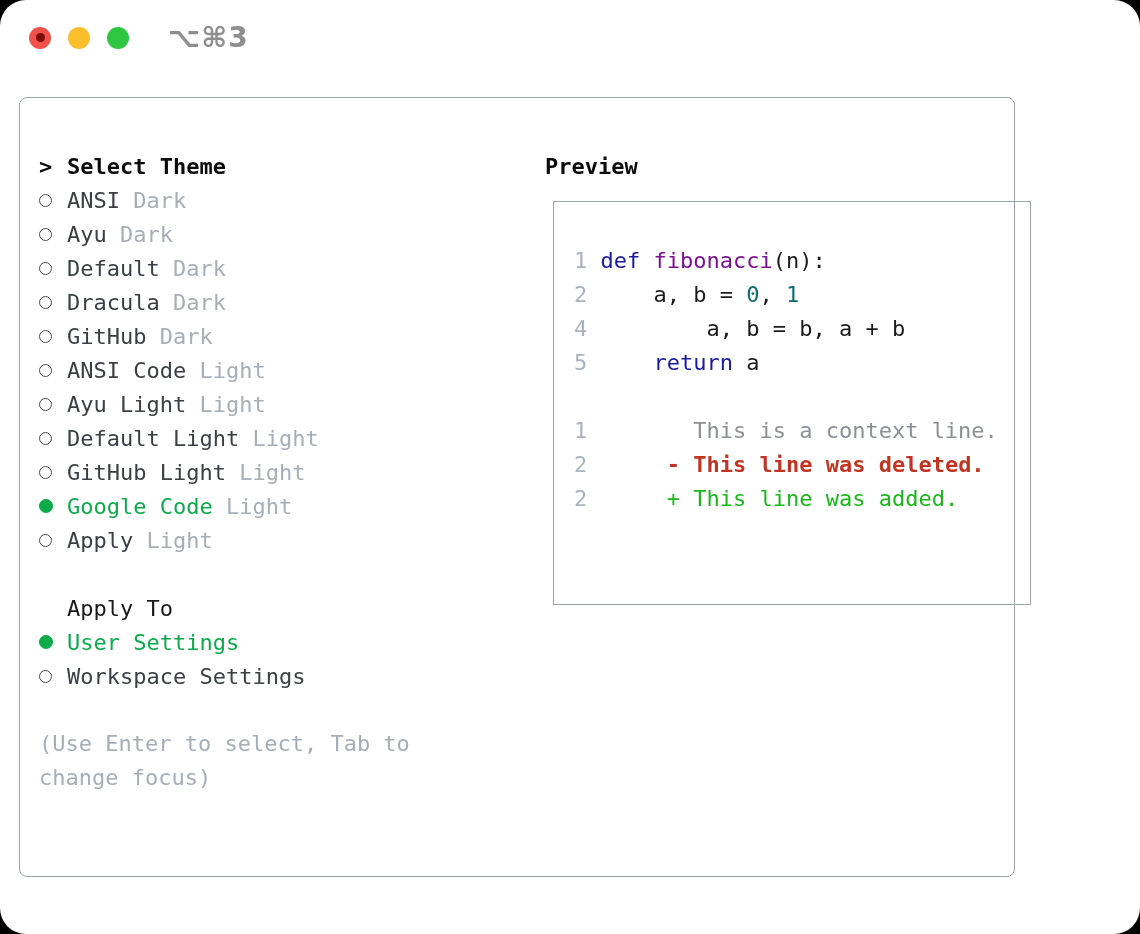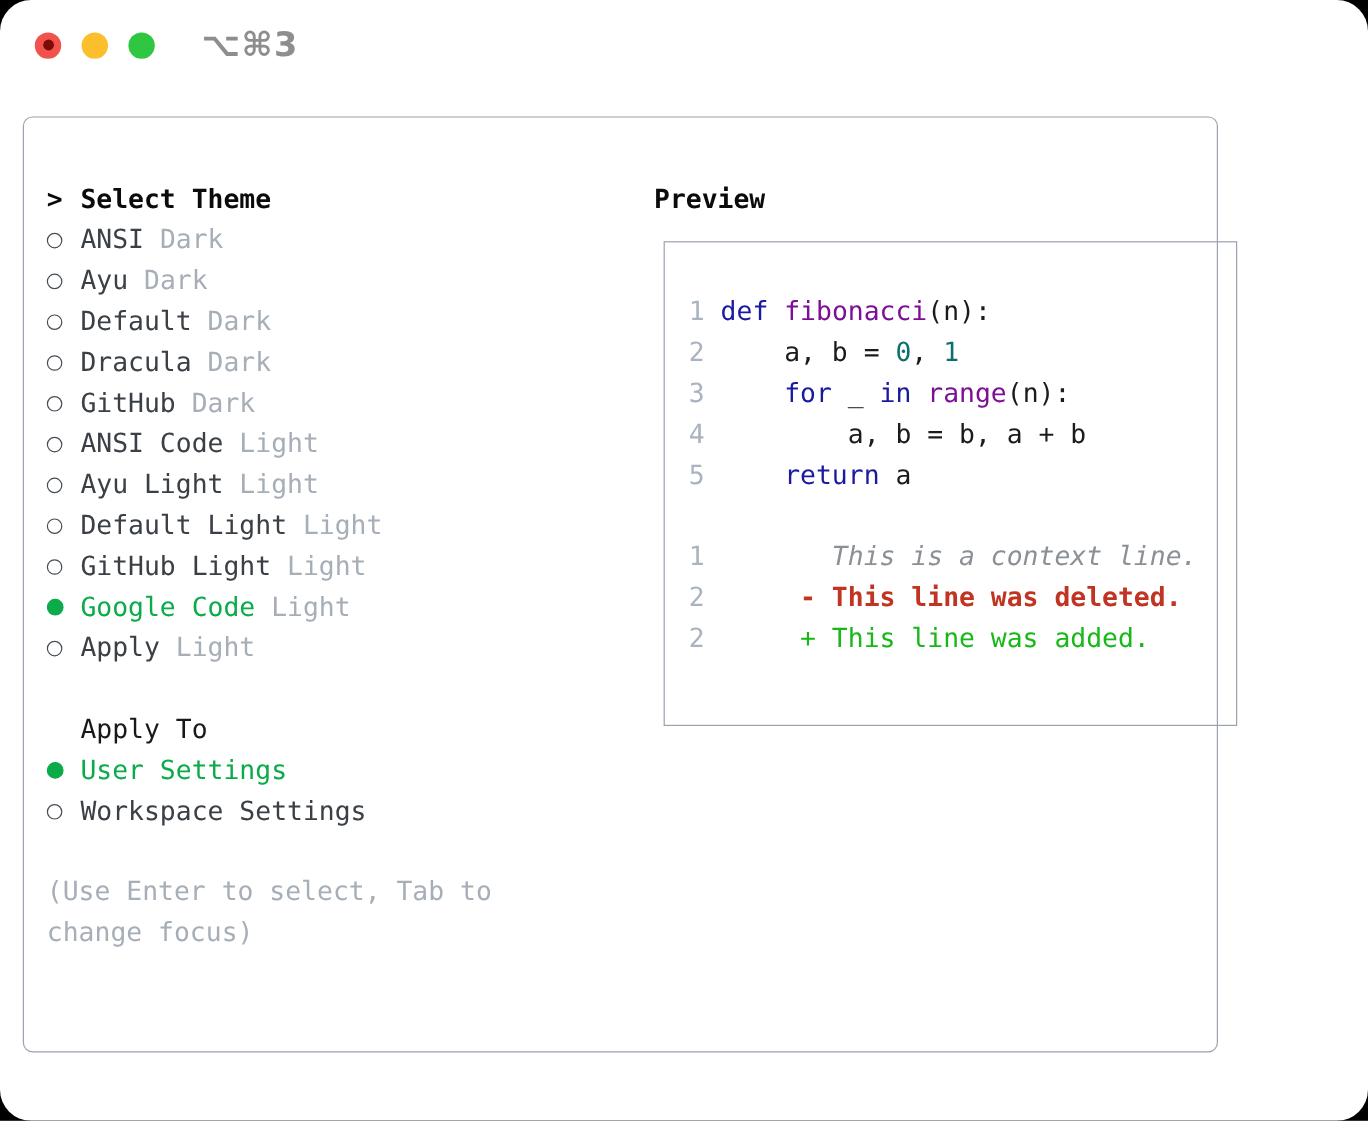--- a/index.html
+++ b/index.html
@@ -60,21 +60,21 @@
   .preview-box{
     margin-top:18px;margin-left:8px;width:478px;height:404px;
     border:1.5px solid var(--border);padding:42px 0 0 20px;overflow:hidden;
   }
   .cl{height:34px;line-height:34px;font-size:22px;white-space:pre;}
   .ln{color:var(--ln);}
   .tk-kw{color:var(--kw);}
   .tk-fn{color:var(--fn);}
   .tk-num{color:var(--num);}
   .tk-p{color:var(--p);}
-  .tk-ctx{color:var(--ctx);font-style:italic;}
+  .tk-ctx{color:var(--ctx);}
   .tk-del{color:var(--del);font-weight:bold;}
   .tk-add{color:var(--add);}
 </style>
 </head>
 <body>
 
 <div class="window">
 
   <div class="titlebar">
     <div class="traffic">
@@ -127,21 +127,20 @@
     </div>
 
     <div class="right">
       <div class="preview-title">
         <span class="label bold">Preview</span>
       </div>
       <div class="preview-box">
         <div id="code">
             <div class="cl"><span class="ln">1</span> <span class="tk-kw">def</span><span class="tk-p"> </span><span class="tk-fn">fibonacci</span><span class="tk-p">(n):</span></div>
             <div class="cl"><span class="ln">2</span> <span class="tk-p">    a, b = </span><span class="tk-num">0</span><span class="tk-p">, </span><span class="tk-num">1</span></div>
-            <div class="cl"><span class="ln">3</span> <span class="tk-p">    </span><span class="tk-kw">for</span><span class="tk-p"> _ </span><span class="tk-kw">in</span><span class="tk-p"> </span><span class="tk-fn">range</span><span class="tk-p">(n):</span></div>
             <div class="cl"><span class="ln">4</span> <span class="tk-p">        a, b = b, a + b</span></div>
             <div class="cl"><span class="ln">5</span> <span class="tk-p">    </span><span class="tk-kw">return</span><span class="tk-p"> a</span></div>
             <div class="cl"></div>
             <div class="cl"><span class="ln">1</span> <span class="tk-ctx">       This is a context line.</span></div>
             <div class="cl"><span class="ln">2</span> <span class="tk-p">     </span><span class="tk-del">- This line was deleted.</span></div>
             <div class="cl"><span class="ln">2</span> <span class="tk-p">     </span><span class="tk-add">+ This line was added.</span></div>
           </div>
       </div>
     </div>
 

